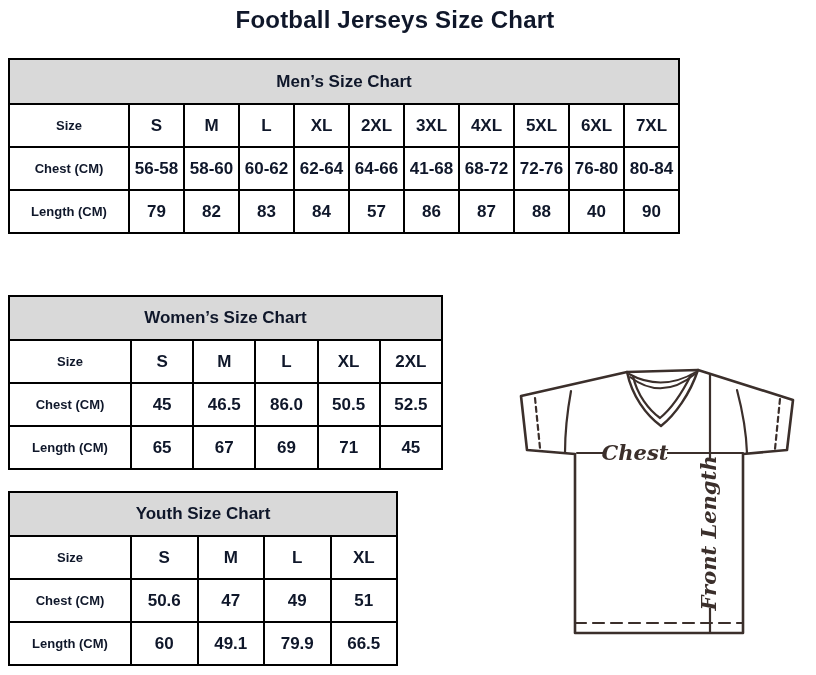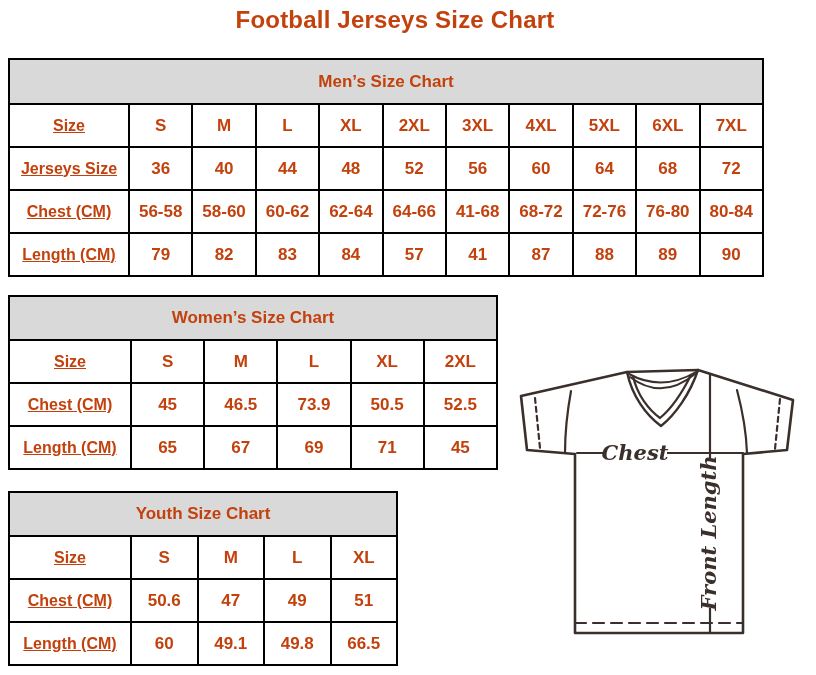--- a/index.html
+++ b/index.html
@@ -3,21 +3,21 @@
 <meta charset="utf-8">
 <style>
   * { margin: 0; padding: 0; box-sizing: border-box; }
   html, body { background: #ffffff; }
   .page {
     position: relative;
     width: 816px;
     height: 675px;
     background: #ffffff;
     font-family: "Liberation Sans", sans-serif;
-    color: #c2410c;
+    color: #0f172a;
     overflow: hidden;
   }
   .page-title {
     position: absolute;
     top: 6px;
     left: 0;
     width: 790px;
     text-align: center;
     font-size: 24px;
     font-weight: bold;
@@ -35,25 +35,25 @@
     vertical-align: middle;
     font-weight: bold;
     font-size: 17px;
     padding: 0;
   }
   table.size-table .tbl-header {
     background: #d9d9d9;
     font-size: 17px;
     height: 44px;
   }
-  table.size-table tbody th { font-size: 16px; text-decoration: underline; }
-  #mens-table  { left: 8px; top: 58px;  width: 756px; }
+  table.size-table tbody th { font-size: 13px; }
+  #mens-table  { left: 8px; top: 58px;  width: 672px; }
   #mens-table tbody tr { height: 43px; }
   #mens-table .tbl-header { height: 45px; }
-  #womens-table { left: 8px; top: 295px; width: 490px; }
+  #womens-table { left: 8px; top: 295px; width: 435px; }
   #womens-table tbody tr { height: 43px; }
   #youth-table { left: 8px; top: 491px; width: 390px; }
   #youth-table tbody tr { height: 43px; }
   .jersey-figure {
     position: absolute;
     left: 510px;
     top: 362px;
     width: 292px;
     height: 278px;
   }
@@ -91,56 +91,43 @@
           <td>L</td>
           <td>XL</td>
           <td>2XL</td>
           <td>3XL</td>
           <td>4XL</td>
           <td>5XL</td>
           <td>6XL</td>
           <td>7XL</td>
         </tr>
         <tr>
-          <th>Jerseys Size</th>
-          <td>36</td>
-          <td>40</td>
-          <td>44</td>
-          <td>48</td>
-          <td>52</td>
-          <td>56</td>
-          <td>60</td>
-          <td>64</td>
-          <td>68</td>
-          <td>72</td>
-        </tr>
-        <tr>
           <th>Chest (CM)</th>
           <td>56-58</td>
           <td>58-60</td>
           <td>60-62</td>
           <td>62-64</td>
           <td>64-66</td>
           <td>41-68</td>
           <td>68-72</td>
           <td>72-76</td>
           <td>76-80</td>
           <td>80-84</td>
         </tr>
         <tr>
           <th>Length (CM)</th>
           <td>79</td>
           <td>82</td>
           <td>83</td>
           <td>84</td>
           <td>57</td>
-          <td>41</td>
+          <td>86</td>
           <td>87</td>
           <td>88</td>
-          <td>89</td>
+          <td>40</td>
           <td>90</td>
         </tr>
       </tbody>
   </table>
 
   <table class="size-table" id="womens-table">
     <colgroup>
         <col style="width:122px">
         <col span="5">
       </colgroup>
@@ -155,21 +142,21 @@
           <td>S</td>
           <td>M</td>
           <td>L</td>
           <td>XL</td>
           <td>2XL</td>
         </tr>
         <tr>
           <th>Chest (CM)</th>
           <td>45</td>
           <td>46.5</td>
-          <td>73.9</td>
+          <td>86.0</td>
           <td>50.5</td>
           <td>52.5</td>
         </tr>
         <tr>
           <th>Length (CM)</th>
           <td>65</td>
           <td>67</td>
           <td>69</td>
           <td>71</td>
           <td>45</td>
@@ -199,21 +186,21 @@
           <th>Chest (CM)</th>
           <td>50.6</td>
           <td>47</td>
           <td>49</td>
           <td>51</td>
         </tr>
         <tr>
           <th>Length (CM)</th>
           <td>60</td>
           <td>49.1</td>
-          <td>49.8</td>
+          <td>79.9</td>
           <td>66.5</td>
         </tr>
       </tbody>
   </table>
 
   <div class="jersey-figure">
     <svg viewBox="0 0 292 278">
       <g stroke="#3b2f2b" fill="none" stroke-linejoin="round" stroke-linecap="round">
 
         <path stroke-width="2.6" fill="#ffffff" d="M11,34 L117,10 L188,8 L283,38 L277,88 L233,92 L233,271 L65,271 L65,92 L17,88 Z"></path>

